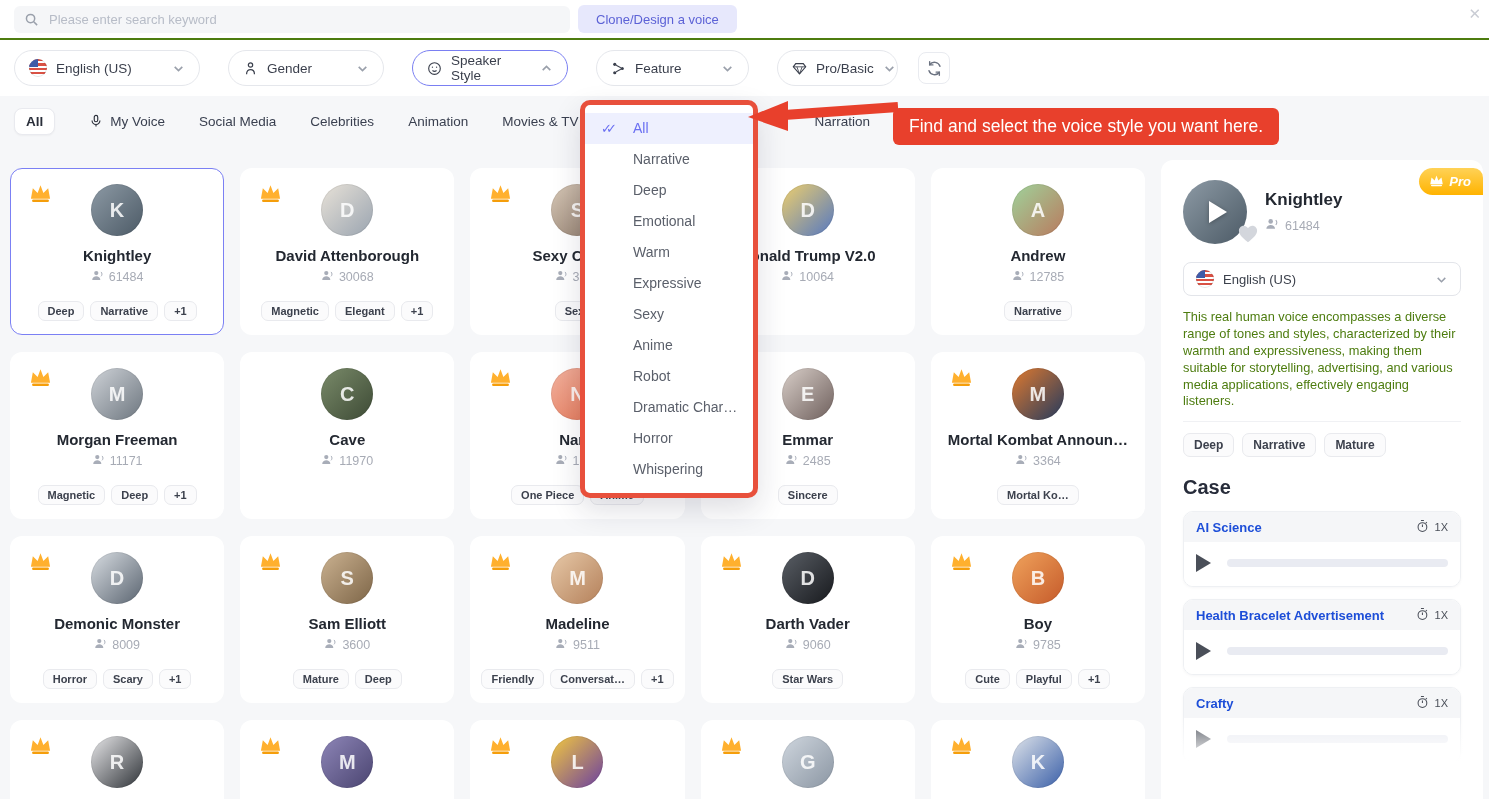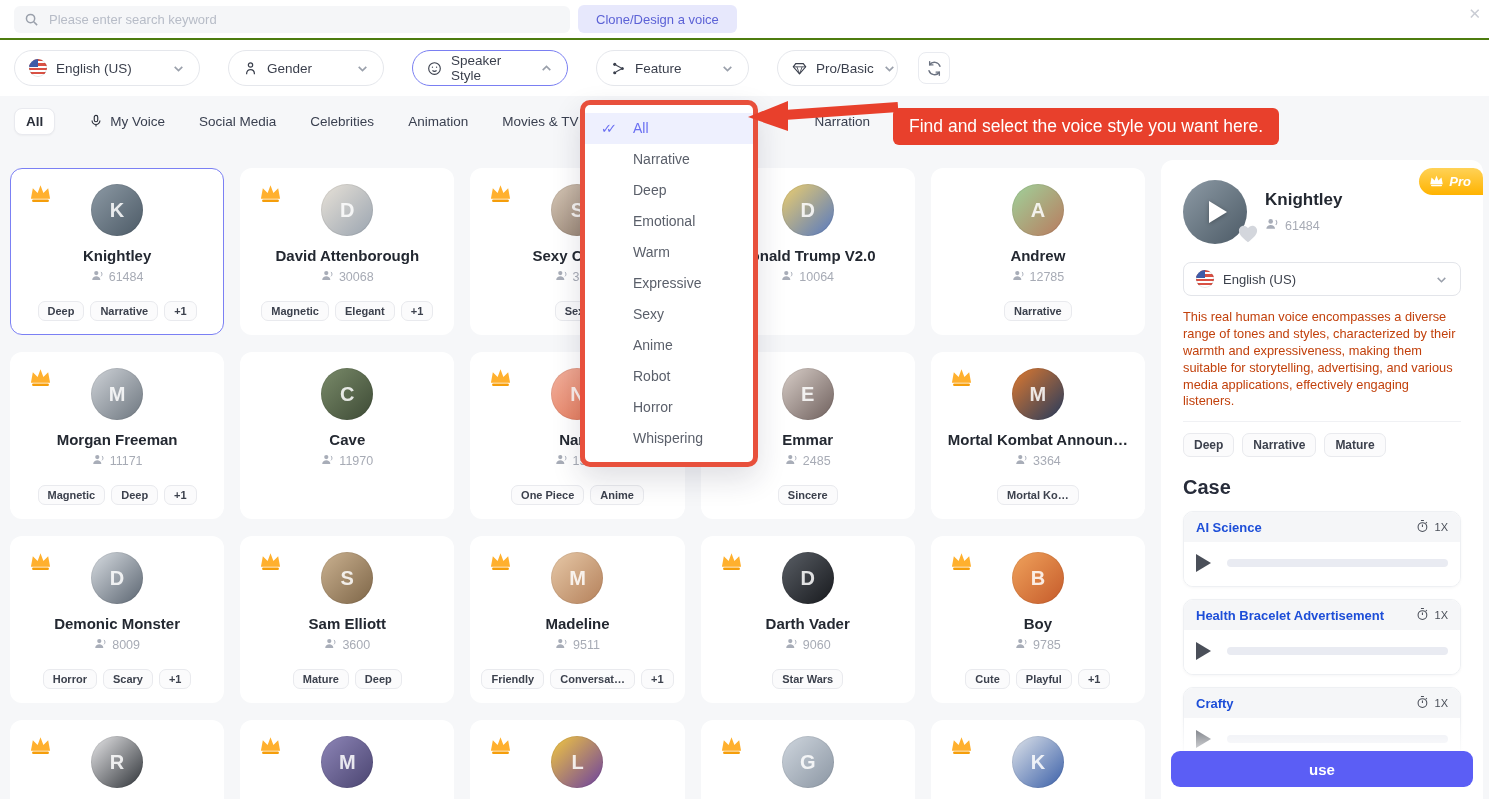--- a/index.html
+++ b/index.html
@@ -67,21 +67,21 @@
   .davatar-wrap{position:relative;flex:none;}
   .davatar{width:64px;height:64px;border-radius:50%;display:flex;align-items:center;justify-content:center;position:relative;}
   .davatar .ptri{width:0;height:0;border-left:18px solid #fff;border-top:11px solid transparent;
     border-bottom:11px solid transparent;margin-left:5px;filter:drop-shadow(0 1px 2px rgba(0,0,0,.3));}
   .dheart{position:absolute;right:-12px;bottom:-4px;}
   .dname{font-size:17px;font-weight:bold;color:#232831;margin-top:10px;}
   .dcount{margin-top:7px;display:flex;align-items:center;gap:6px;font-size:12.5px;color:#a7abb5;}
   .lang-select{margin-top:18px;height:34px;border:1px solid #e3e5ea;border-radius:8px;display:flex;
     align-items:center;gap:9px;padding:0 12px;font-size:13px;color:#3b404b;cursor:pointer;}
   .lang-select .chev{margin-left:auto;}
-  .ddesc{margin-top:13px;font-size:12.8px;line-height:1.32;color:#c2410c;}
+  .ddesc{margin-top:13px;font-size:12.8px;line-height:1.32;color:#4d7c0f;}
   .dtags{margin-top:11px;padding-top:11px;border-top:1px solid #f0f1f4;display:flex;gap:8px;}
   .dtags .tagpill{font-size:12px;padding:4px 10px;}
   .case-h{margin-top:19px;font-size:20px;font-weight:bold;color:#272c3a;}
   .case-card{margin-top:12px;border:1px solid #eef0f3;border-radius:10px;overflow:hidden;
     box-shadow:0 1px 3px rgba(20,25,40,.04);}
   .case-top{background:#f5f6f8;display:flex;align-items:center;padding:7px 12px;}
   .case-title{font-size:13px;font-weight:bold;color:#1d4ed8;flex:1;}
   .case-speed{display:flex;align-items:center;gap:6px;font-size:11px;color:#4a4f59;}
   .case-body{display:flex;align-items:center;padding:12px 12px 14px;gap:16px;background:#fff;}
   .mini-play{width:0;height:0;border-left:15px solid #4a4f59;border-top:9px solid transparent;
@@ -662,35 +662,35 @@
                 <span>1X</span>
               </span>
             </div>
             <div class="case-body">
               <span class="mini-play"></span>
               <span class="progress"></span>
             </div>
           </div>
         </div>
       <div class="panel-fade"></div>
-      <button class="use-btn">use</button>
     </div>
   </div>
 
   <div class="dropdown" style="top:4px;">
     <div id="dd-list">
         <div class="dd-item selected"><span class="chk">✓✓</span><span>All</span></div>
         <div class="dd-item"><span>Narrative</span></div>
         <div class="dd-item"><span>Deep</span></div>
         <div class="dd-item"><span>Emotional</span></div>
         <div class="dd-item"><span>Warm</span></div>
         <div class="dd-item"><span>Expressive</span></div>
         <div class="dd-item"><span>Sexy</span></div>
         <div class="dd-item"><span>Anime</span></div>
         <div class="dd-item"><span>Robot</span></div>
+        <div class="dd-item"><span>Dramatic Char…</span></div>
         <div class="dd-item"><span>Horror</span></div>
         <div class="dd-item"><span>Whispering</span></div>
       </div>
   </div>
 
   <svg class="arrow-svg" style="top:2px;" width="152" height="36">
     <line x1="36" y1="17" x2="150" y2="9" stroke="#e8402c" stroke-width="10"></line>
     <polygon points="0,19 40,3 40,33" fill="#e8402c"></polygon>
   </svg>
   <div class="tooltip" style="top:0;margin-top:12px;">Find and select the voice style you want here.</div>

